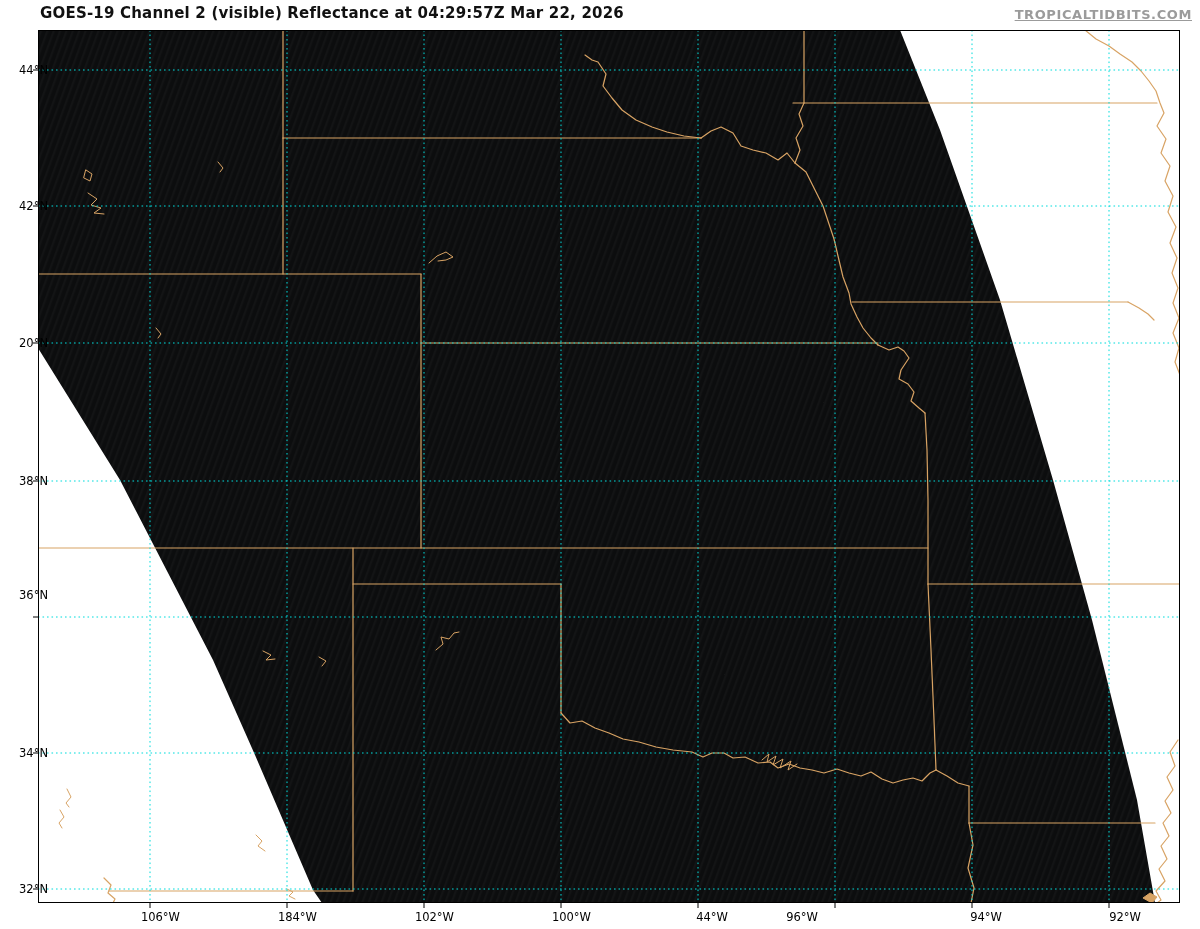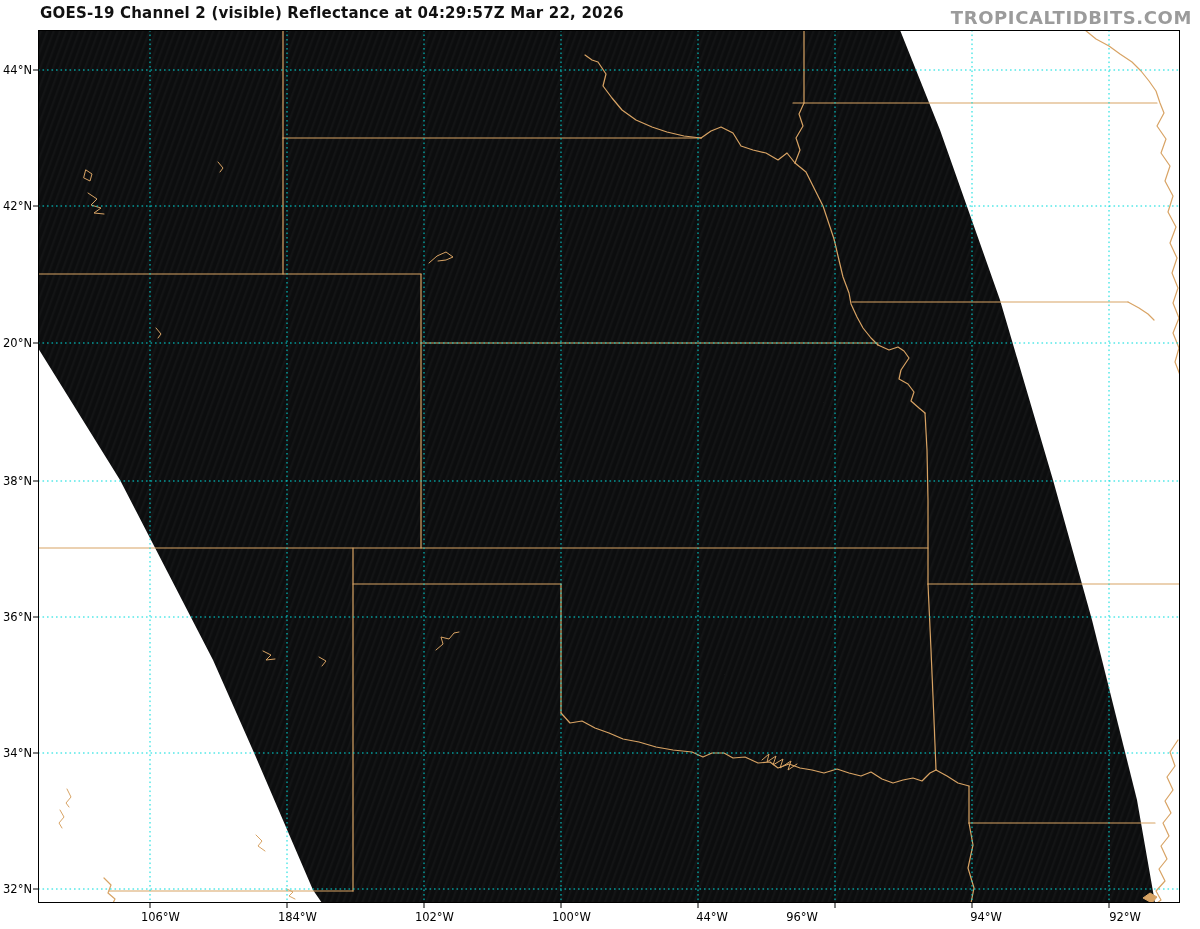--- a/index.html
+++ b/index.html
@@ -10,29 +10,29 @@
     font-family:"DejaVu Sans","Liberation Sans",sans-serif;
     overflow:hidden;
   }
   #figure-title{
     position:absolute;left:40px;top:4px;
     font-size:15px;font-weight:bold;color:#111;
     letter-spacing:0.2px;white-space:nowrap;
   }
   #watermark{
     position:absolute;right:8px;top:7px;
-    font-size:18px;font-weight:bold;color:var(--watermark,#9b9b9b);
-    letter-spacing:0.6px;white-space:nowrap;
+    font-size:13px;font-weight:bold;color:var(--watermark,#9b9b9b);
+    letter-spacing:0.6px;white-space:nowrap;text-decoration:underline;
   }
   svg{position:absolute;left:0;top:0;}
   .axis-label{
     position:absolute;
     font-size:11.5px;color:#000;line-height:16px;white-space:nowrap;
   }
-  .lat-label{left:0;width:32px;text-align:right;}
+  .lat-label{left:0;width:32px;text-align:right;padding-left:16px;}
   .lon-label{width:60px;text-align:right;top:909px;}
   
   .frame{fill:none;stroke:#000;stroke-width:1;}
   .tick{stroke:#000;stroke-width:1;}
   .swath{fill:var(--swath,#0c0d0e);}
   .scantex{fill:url(#scanlines);}
   .stateline{fill:none;stroke:var(--orange,#d8a364);stroke-width:1.2;stroke-linejoin:round;stroke-linecap:round;}
   .lake{fill:none;stroke:var(--orange,#d8a364);stroke-width:1;stroke-linejoin:round;stroke-linecap:round;}
   .lakefill{fill:var(--orange,#d8a364);stroke:var(--orange,#d8a364);stroke-width:1;}
   .grid{fill:none;stroke:var(--grid,#00dcdc);stroke-width:1;stroke-dasharray:1.6 2.9;}
@@ -134,21 +134,21 @@
     <g>
       <path class="tick" d="M33,70 H38 M33,206 H38 M33,343 H38 M33,481 H38 M33,617 H38 M33,753 H38 M33,889 H38"></path>
       <path class="tick" d="M150,903 V908 M287,903 V908 M424,903 V908 M561,903 V908 M698,903 V908 M835,903 V908 M972,903 V908 M1109,903 V908"></path>
     </g>
   </svg>
 
   <div class="axis-label lat-label" style="top:62px">44°N</div>
   <div class="axis-label lat-label" style="top:198px">42°N</div>
   <div class="axis-label lat-label" style="top:335px">20°N</div>
   <div class="axis-label lat-label" style="top:473px">38°N</div>
-  <div class="axis-label lat-label" style="top:609px">36°N</div>
+  <div class="axis-label lat-label" style="top:587px">36°N</div>
   <div class="axis-label lat-label" style="top:745px">34°N</div>
   <div class="axis-label lat-label" style="top:881px">32°N</div>
 
   <div class="axis-label lon-label" style="left:120px">106°W</div>
   <div class="axis-label lon-label" style="left:257px">184°W</div>
   <div class="axis-label lon-label" style="left:394px">102°W</div>
   <div class="axis-label lon-label" style="left:531px">100°W</div>
   <div class="axis-label lon-label" style="left:668px">44°W</div>
   <div class="axis-label lon-label" style="left:758px">96°W</div>
   <div class="axis-label lon-label" style="left:942px">94°W</div>

